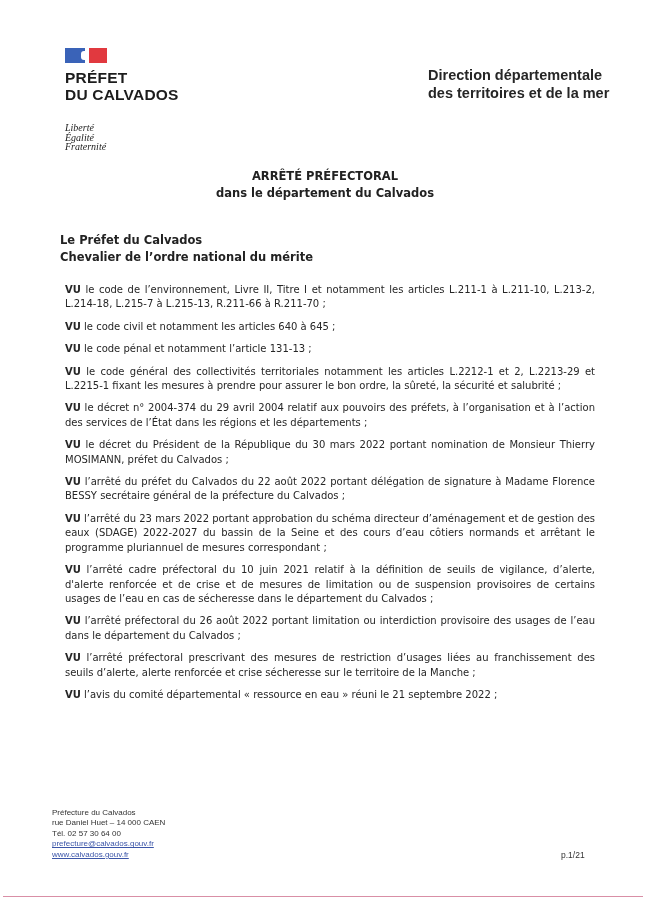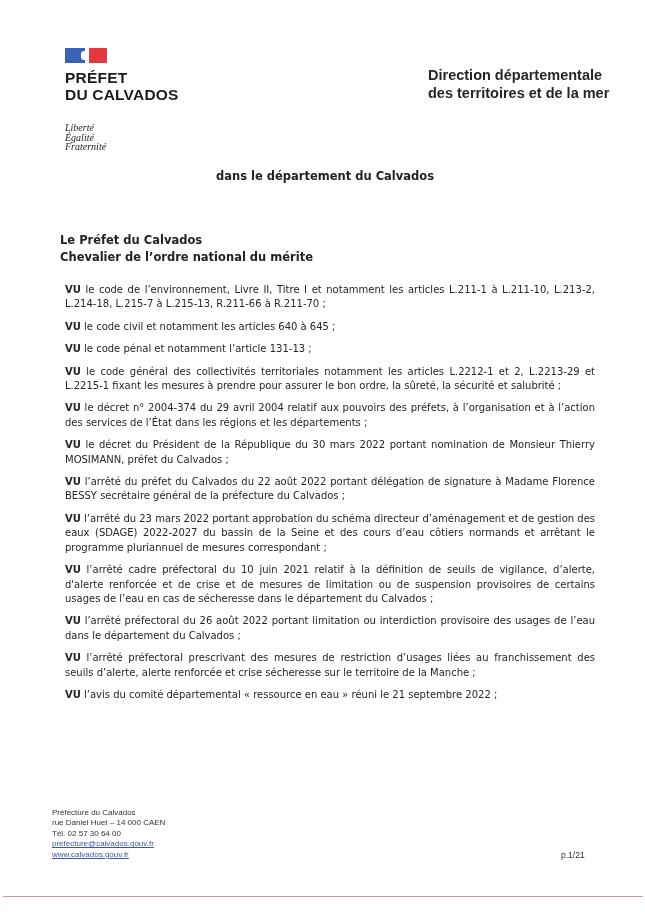--- a/index.html
+++ b/index.html
@@ -45,20 +45,21 @@
     <div>Fraternité</div>
   </div>
 </div>
 
 <div class="direction">
   <div>Direction départementale</div>
   <div>des territoires et de la mer</div>
 </div>
 
 <div class="title-block">
+  <div>ARRÊTÉ PRÉFECTORAL</div>
   <div>dans le département du Calvados</div>
 </div>
 
 <div class="prefet-block">
   <div>Le Préfet du Calvados</div>
   <div>Chevalier de l’ordre national du mérite</div>
 </div>
 
 <div class="body">
   <p class="vu"><b>VU</b><span> le code de l’environnement, Livre II, Titre I et notamment les articles L.211-1 à L.211-10, L.213-2, L.214-18, L.215-7 à L.215-13, R.211-66 à R.211-70 ;</span></p>

